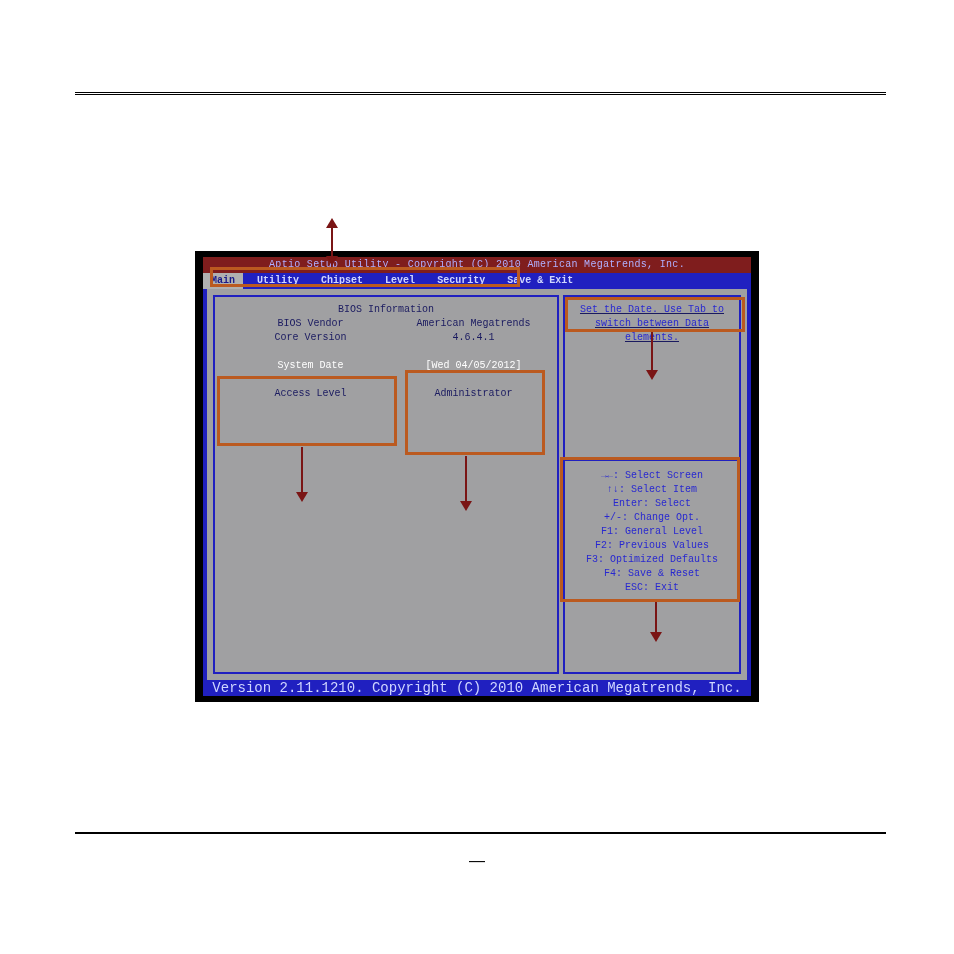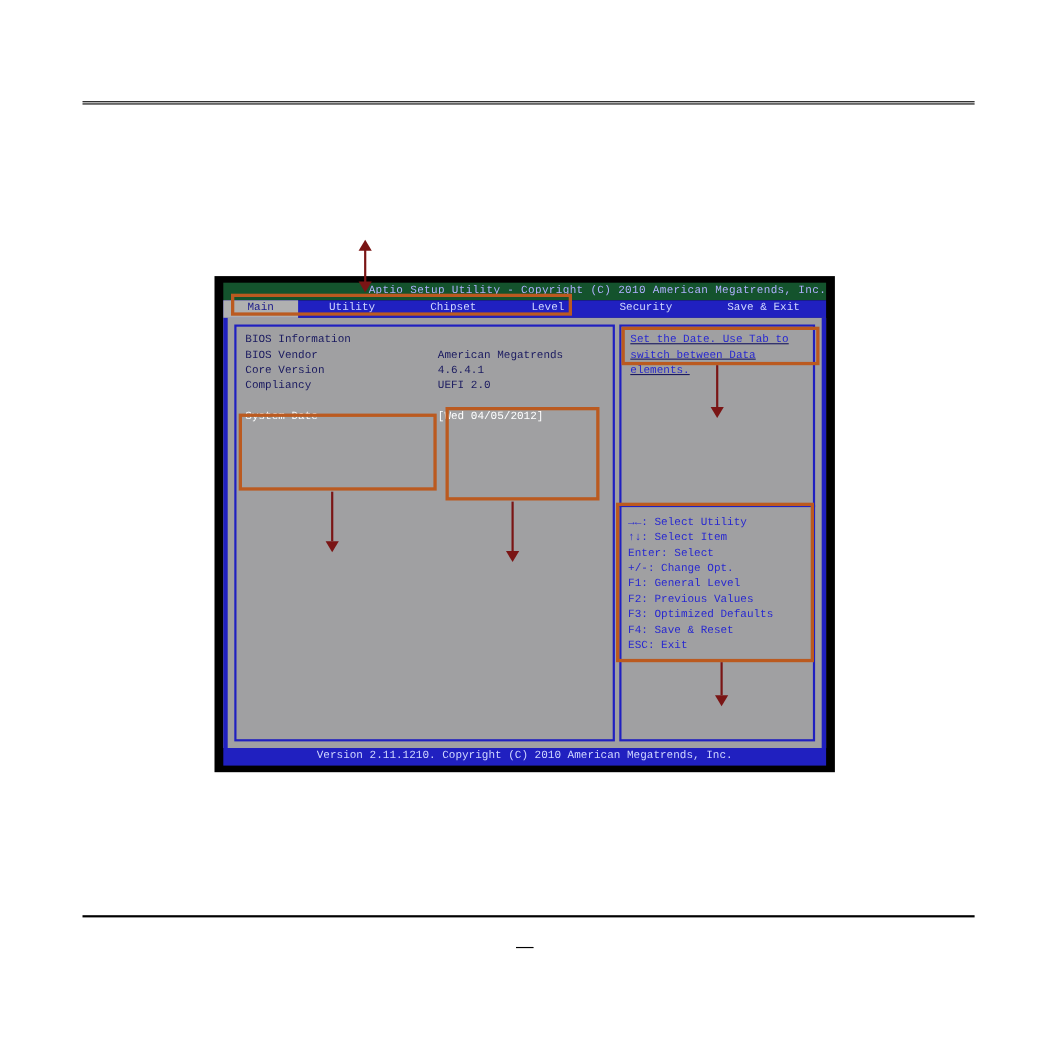--- a/index.html
+++ b/index.html
@@ -44,61 +44,63 @@
     background: #000;
     box-sizing: border-box;
   }
   .bios-inner {
     position: absolute;
     left: 8px; top: 6px; right: 8px; bottom: 6px;
   }
   .title-bar {
     height: 16px;
     line-height: 16px;
-    background: #14532d;
+    background: #7f1d1d;
     color: #b0b0ff;
     font-size: 10px;
-    text-align: right;
+    text-align: center;
     letter-spacing: 0.3px;
     white-space: nowrap;
     overflow: hidden;
   }
   .menu-bar {
     height: 16px;
     line-height: 16px;
     background: #2020c0;
     color: #cfd6ff;
     font-size: 10px;
     white-space: nowrap;
   }
   .menu-item {
     display: inline-block;
-    padding: 0 22px;
+    padding: 0 8px;
+    font-weight: bold;
   }
   .menu-item.selected {
     background: #b0b0b0;
     color: #1a1a8a;
   }
   .body-area {
     position: absolute;
     left: 0; right: 0;
     top: 32px; bottom: 16px;
     background: #a0a0a2;
     box-sizing: border-box;
     border-left: 4px solid #2020c0;
     border-right: 4px solid #2020c0;
+    text-align: center;
   }
   .footer-bar {
     position: absolute;
     left: 0; right: 0; bottom: 0;
     height: 16px;
     line-height: 16px;
     background: #2020c0;
     color: #cfd6ff;
-    font-size: 10px;
+    font-size: 14px;
     text-align: center;
     white-space: nowrap;
     overflow: hidden;
   }
   .panel {
     position: absolute;
     box-sizing: border-box;
     border: 2px solid #2020c0;
     padding: 6px 8px;
     font-size: 10px;
@@ -201,38 +203,38 @@
       <div class="panel panel-left">
         <div class="section-head">BIOS Information</div>
         <div class="row">
           <span class="lbl">BIOS Vendor</span>
           <span class="val">American Megatrends</span>
         </div>
         <div class="row">
           <span class="lbl">Core Version</span>
           <span class="val">4.6.4.1</span>
         </div>
-        <div class="row">
-          <span class="lbl">Compliancy</span>
-          <span class="val">UEFI 2.0</span>
-        </div>
         <div style="height:14px"></div>
         <div class="row">
           <span class="lbl hilite">System Date</span>
           <span class="val valsel">[Wed 04/05/2012]</span>
         </div>
         <div style="height:14px"></div>
+        <div class="row">
+          <span class="lbl">Access Level</span>
+          <span class="val">Administrator</span>
+        </div>
       </div>
 
       <div class="panel panel-right">
         <div class="help-text">Set the Date. Use Tab to</div>
         <div class="help-text">switch between Data elements.</div>
         <div class="divider"></div>
         <div class="key-help">
-          <div>→←: Select Utility</div>
+          <div>→←: Select Screen</div>
           <div>↑↓: Select Item</div>
           <div>Enter: Select</div>
           <div>+/-: Change Opt.</div>
           <div>F1: General Level</div>
           <div>F2: Previous Values</div>
           <div>F3: Optimized Defaults</div>
           <div>F4: Save &amp; Reset</div>
           <div>ESC: Exit</div>
         </div>
       </div>

